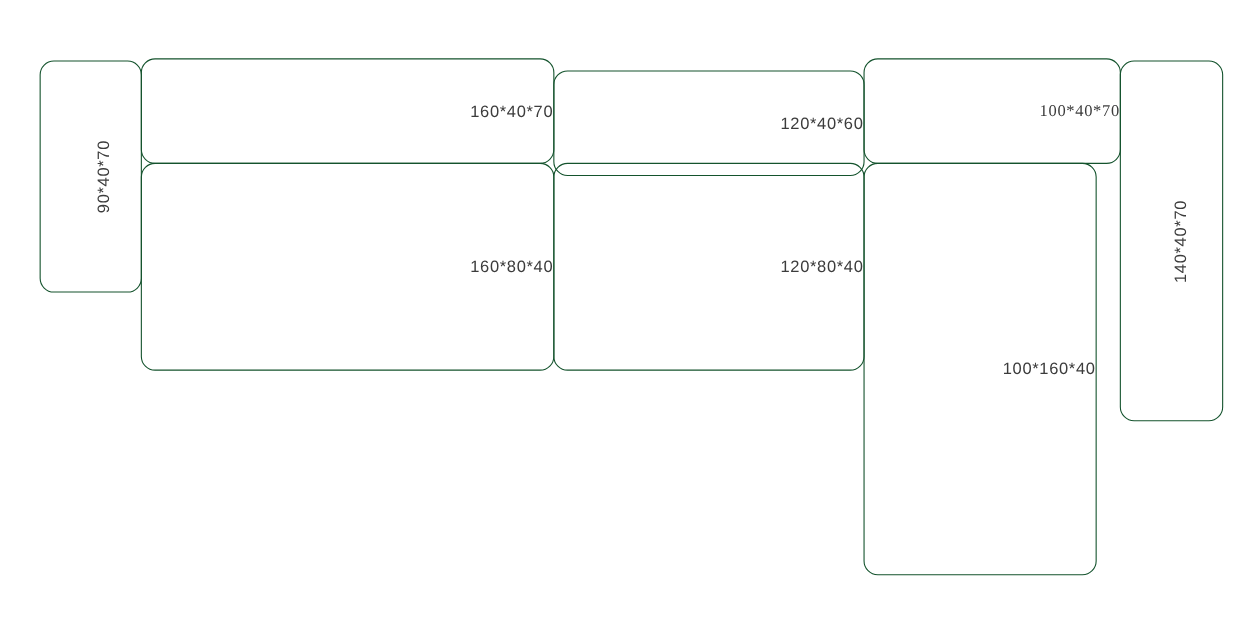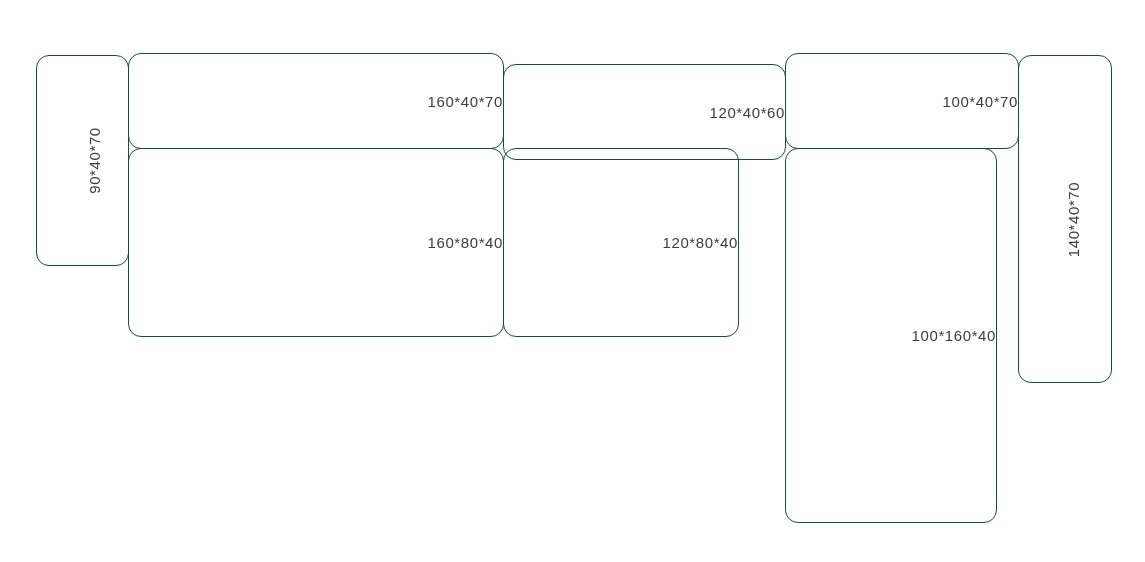--- a/index.html
+++ b/index.html
@@ -32,23 +32,23 @@
     white-space: nowrap;
     user-select: none;
   }
   .label.vertical {
     transform: rotate(-90deg);
   }
   
   .m-left-arm   { left: 36px;   top: 55px;  width: 93px;  height: 211px; }
   .m-back-left  { left: 128px;  top: 53px;  width: 376px; height: 96px;  }
   .m-back-mid   { left: 503px;  top: 64px;  width: 283px; height: 96px;  }
-  .m-back-right { left: 785px;  top: 53px;  width: 234px; height: 96px;  }
+  .m-back-right { left: 785px;  top: 53px;  width: 234px; height: 96px; font-family: Liberation Serif, serif;  }
   .m-seat-left  { left: 128px;  top: 148px; width: 376px; height: 189px; padding-left: 19px; }
-  .m-seat-mid   { left: 503px;  top: 148px; width: 236px; height: 189px; }
+  .m-seat-mid   { left: 503px;  top: 148px; width: 283px; height: 189px; }
   .m-chaise     { left: 785px;  top: 148px; width: 212px; height: 375px; }
   .m-right-arm  { left: 1018px; top: 55px;  width: 94px;  height: 328px; }
 </style>
 </head>
 <body>
 
 <div class="canvas">
 
   <div class="module m-left-arm">
     <span class="label vertical">90*40*70</span>

